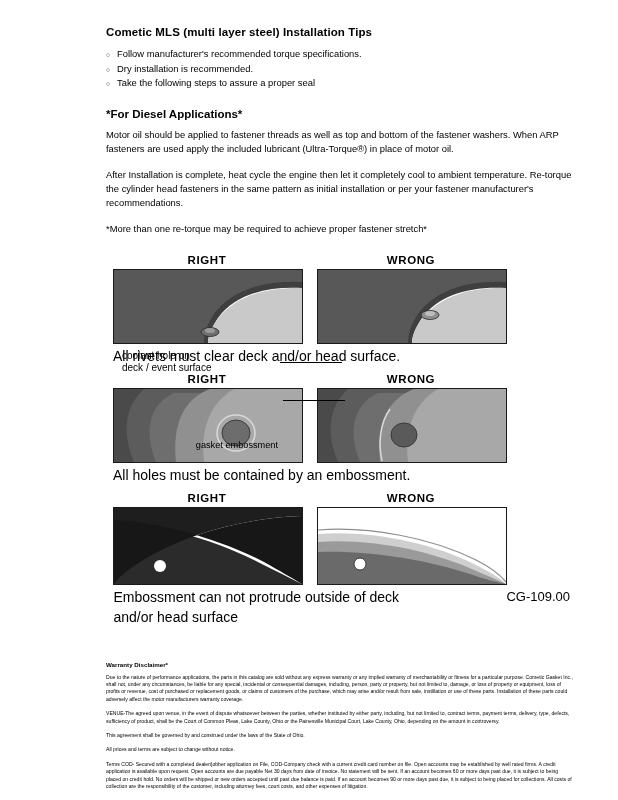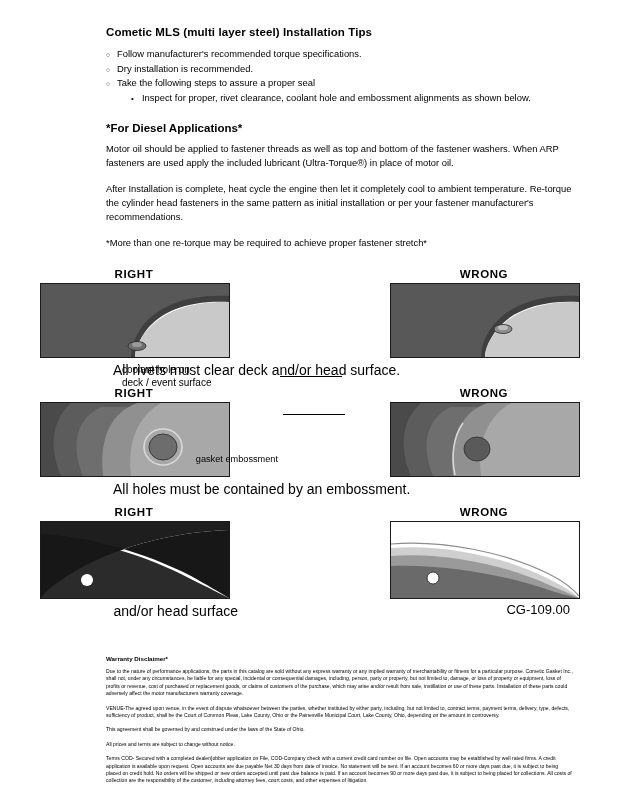--- a/index.html
+++ b/index.html
@@ -81,21 +81,21 @@
     margin-bottom: 16px;
   }
 
   
   .figures {
     margin: 18px 0 0 0;
     position: relative;
   }
   .fig-row {
     display: flex;
-    justify-content: space-between;
+    justify-content: center;
     gap: 16px;
   }
   .fig-col {
     width: 188px;
   }
   .fig-label {
     text-align: center;
     font-size: 11.5px;
     font-weight: bold;
     letter-spacing: 0.6px;
@@ -162,38 +162,37 @@
   }
   .warranty p {
     font-size: 5.1px;
     line-height: 7.4px;
     margin: 0 0 7px 0;
     text-align: left;
   }
   .docnum {
     position: absolute;
     right: 48px;
-    bottom: 11px;
+    bottom: 24px;
     font-size: 13px;
   }
 </style>
 </head>
 <body>
 
 <div class="page">
 
   <h1 class="title">Cometic MLS (multi layer steel) Installation Tips</h1>
 
   <ul class="bullets">
     <li><span>Follow manufacturer's recommended torque specifications.</span></li>
     <li><span>Dry installation is recommended.</span></li>
     <li>
       <span>Take the following steps to assure a proper seal</span>
       <ul class="sub">
-        <li><span>Inspect for proper, rivet clearance, coolant hole and embossment alignments as shown below.</span></li>
       </ul>
     </li>
   </ul>
 
   <h2 class="section">*For Diesel Applications*</h2>
   <p class="para">Motor oil should be applied to fastener threads as well as top and bottom of the fastener washers.  When ARP fasteners are used apply the included lubricant (Ultra-Torque®) in place of motor oil.</p>
   <p class="para">After Installation is complete, heat cycle the engine then let it completely cool to ambient temperature. Re-torque the cylinder head fasteners in the same pattern as initial installation or per your fastener manufacturer's recommendations.</p>
   <p class="para last">*More than one re-torque may be required to achieve proper fastener stretch*</p>
 
   <div class="figures">
@@ -295,20 +294,21 @@
             <path d="M0 26 C50 22 112 34 156 56 C172 64 182 70 188 76 H0 Z" fill="#cfcfcf"></path>
             <path d="M0 34 C50 30 112 42 156 62 C170 68 180 72 188 76 H0 Z" fill="#9a9a9a"></path>
             <path d="M0 44 C50 42 110 52 152 66 C166 71 178 74 188 76 H0 Z" fill="#6a6a6a"></path>
             <path d="M0 22 C52 18 114 30 158 52 C174 60 183 68 188 74" fill="none" stroke="#8d8d8d" stroke-width="1.2"></path>
             <circle cx="42" cy="56" r="6" fill="#ffffff" stroke="#3a3a3a" stroke-width="1"></circle>
           </svg>
         </div>
       </div>
     </div>
     <div class="cap-wrap indent">
+      <div class="fig-caption">Embossment can not protrude outside of deck</div>
       <div class="fig-caption">and/or head surface</div>
     </div>
 
   </div>
 
   <div class="warranty">
     <h3>Warranty Disclaimer*</h3>
     <p>Due to the nature of performance applications, the parts in this catalog are sold without any express warranty or any implied warranty of merchantability or fitness for a particular purpose.  Cometic Gasket Inc., shall not, under any circumstances, be liable for any special, incidental or consequential damages, including, person, party or property, but not limited to, damage, or loss of property or equipment, loss of profits or revenue, cost of purchased or replacement goods, or claims of customers of the purchase, which may arise and/or result from sale, instillation or use of these parts.  Installation of these parts could adversely affect the motor manufacturers warranty coverage.</p>
     <p>VENUE-The agreed upon venue, in the event of dispute whatsoever between the parties, whether instituted by either party, including, but not limited to, contract terms, payment terms, delivery, type, defects, sufficiency of product, shall be the Court of Common Pleas, Lake County, Ohio or the Painesville Municipal Court, Lake County, Ohio, depending on the amount in controversy.</p>
     <p>This agreement shall be governed by and construed under the laws of the State of Ohio.</p>

